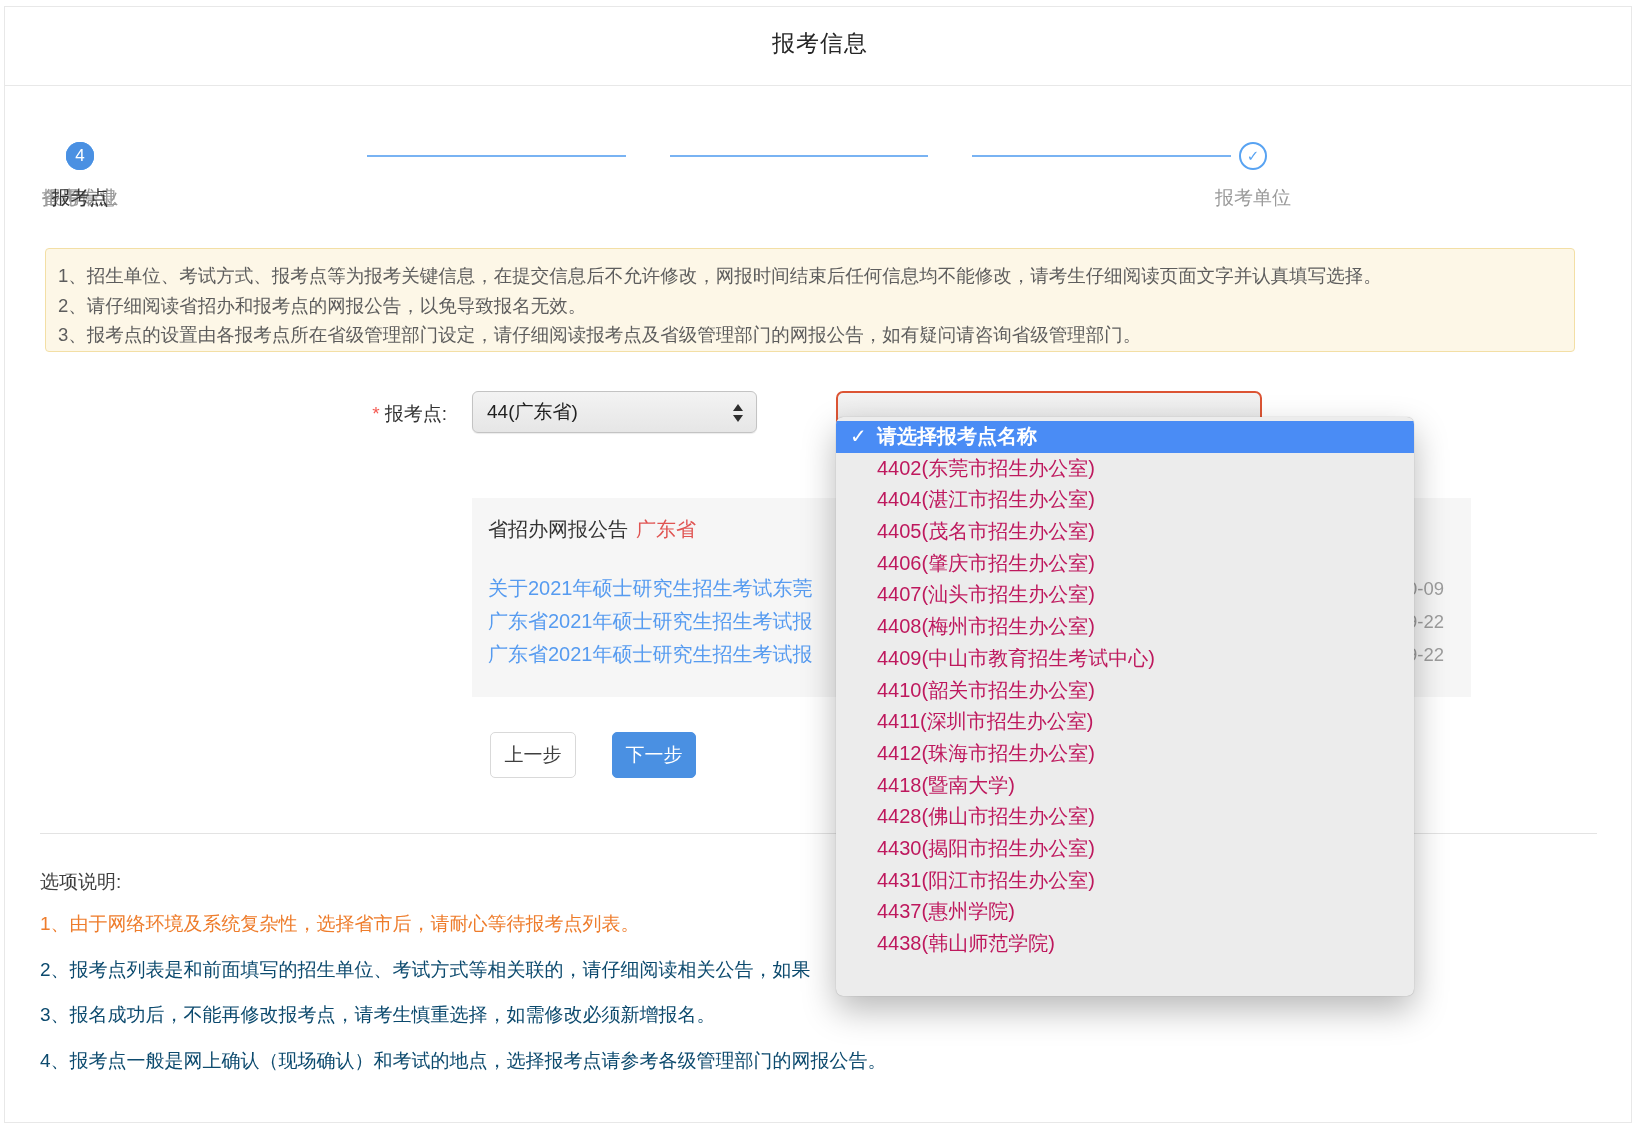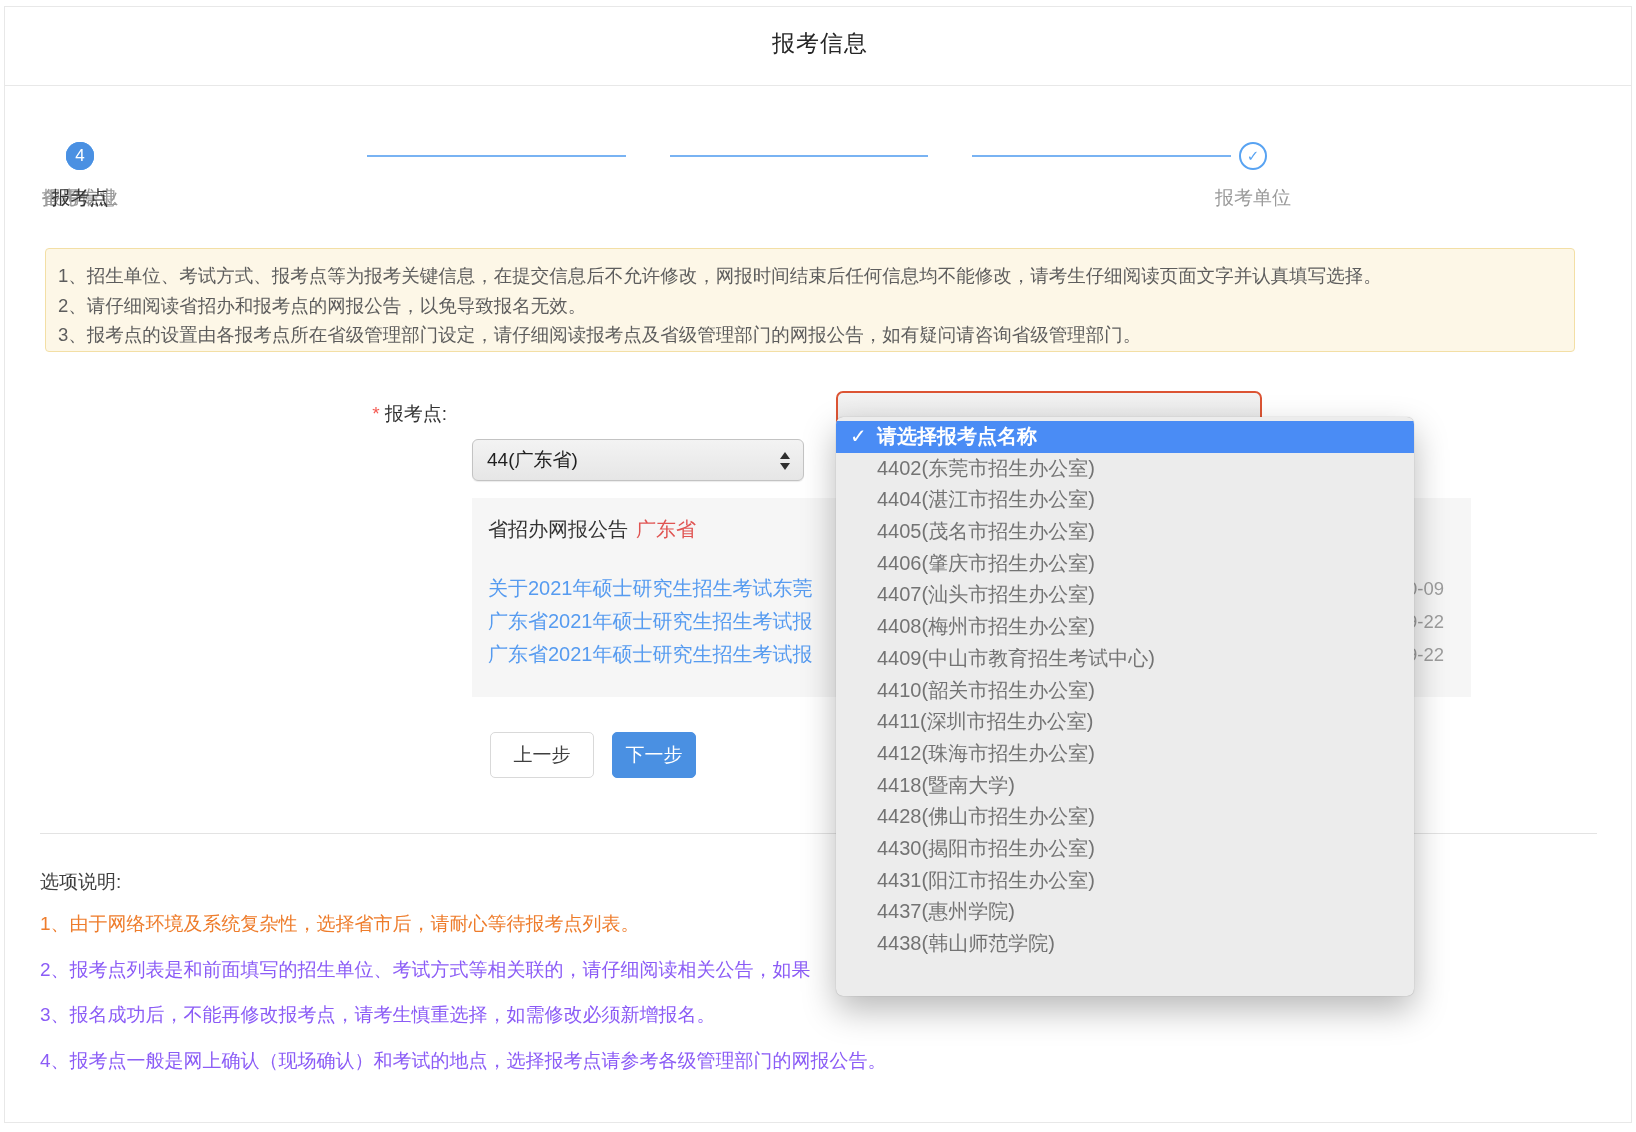--- a/index.html
+++ b/index.html
@@ -41,24 +41,24 @@
   .notice{left:45px;top:248px;width:1530px;height:104px;box-sizing:border-box;
           background:var(--noticeBg,#fdf7e7);border:1px solid var(--noticeBorder,#f3dfa5);
           border-radius:4px;padding:12px 12px 0;}
   .notice-line{font-size:18.5px;line-height:29.5px;color:#5d5d5d;white-space:nowrap;
           overflow:hidden;}
 
   
   .field-label{left:300px;top:401px;width:147px;height:24px;text-align:right;
           font-size:19px;color:#333;white-space:nowrap;}
   .req{color:#f45a52;margin-right:5px;}
-  .mac-select{left:472px;top:391px;width:332px;height:42px;box-sizing:border-box;
+  .mac-select{left:472px;top:391px;width:285px;height:42px;box-sizing:border-box;
           border:1px solid #c3c3c3;border-radius:6px;
           background:linear-gradient(180deg,#f3f3f3,#e6e6e6);
-          box-shadow:0 1px 1px rgba(0,0,0,0.08);cursor:default;margin-top:48px;}
+          box-shadow:0 1px 1px rgba(0,0,0,0.08);cursor:default;}
   .mac-select .val{position:absolute;left:14px;top:0;line-height:40px;font-size:19px;
           color:#1f1f1f;white-space:nowrap;}
   .tri{position:absolute;right:13px;width:0;height:0;border-left:5px solid transparent;
           border-right:5px solid transparent;}
   .tri-up{top:12px;border-bottom:7px solid #2f2f2f;}
   .tri-down{top:23px;border-top:7px solid #2f2f2f;}
   .error-select{left:836px;top:391px;width:426px;height:42px;box-sizing:border-box;
           border:2px solid var(--errorBorder,#dc5434);border-radius:7px;
           background:linear-gradient(180deg,#f3f3f3,#e6e6e6);z-index:2;}
 
@@ -69,39 +69,39 @@
   .ann-rows{left:472px;top:572px;width:999px;}
   .ann-row{position:relative;height:33px;}
   .ann-link{position:absolute;left:16px;top:0;line-height:33px;font-size:20px;
           color:var(--link,#569bf0);white-space:nowrap;cursor:pointer;text-decoration:none;}
   .ann-date{position:absolute;right:27px;top:0;line-height:33px;font-size:18.5px;
           color:#9d9d9d;white-space:nowrap;}
 
   
   .btn{height:46px;box-sizing:border-box;border-radius:5px;font-size:19px;
           display:flex;align-items:center;justify-content:center;cursor:pointer;}
-  .btn-prev{left:490px;top:732px;width:104px;background:#fff;border:1px solid #d9d9d9;
+  .btn-prev{left:490px;top:732px;width:86px;background:#fff;border:1px solid #d9d9d9;
           color:#3f3f3f;}
   .btn-next{left:612px;top:732px;width:84px;background:var(--accent,#4a90e2);
           border:1px solid var(--accent,#4a90e2);color:#fff;}
 
   
   .divider2{left:40px;top:833px;width:1557px;height:1px;background:#e3e3e3;}
   .notes-heading{left:40px;top:869px;font-size:19px;color:#404040;}
   .notes{left:40px;top:912px;width:1560px;}
-  .note-item{height:45.7px;line-height:24px;font-size:19px;color:#8b5cf6;white-space:nowrap;
+  .note-item{height:45.7px;line-height:24px;font-size:19px;color:#0c4a6e;white-space:nowrap;
           overflow:hidden;}
   .note-item.accent{color:var(--orange,#ee7c2b);}
 
   
   .menu{left:836px;top:417px;width:578px;height:579px;box-sizing:border-box;
         background:var(--menuBg,#ececec);border-radius:7px;padding:4px 0;z-index:30;
         box-shadow:0 0 1px rgba(0,0,0,0.35),0 14px 34px rgba(0,0,0,0.28);
         overflow:hidden;}
-  .opt{position:relative;height:31.7px;line-height:31.7px;font-size:20px;color:#737373;
+  .opt{position:relative;height:31.7px;line-height:31.7px;font-size:20px;color:#be185d;
         padding-left:41px;white-space:nowrap;cursor:default;box-sizing:border-box;}
   .opt .opt-check{display:none;position:absolute;left:14px;top:0;font-weight:700;}
   .opt.selected{background:var(--menuHighlight,#4a8cf5);color:#fff;font-weight:700;}
   .opt.selected .opt-check{display:block;}
 </style>
 </head>
 <body>
 
 <div class="abs card"></div>
 <div class="abs page-title">报考信息</div>

